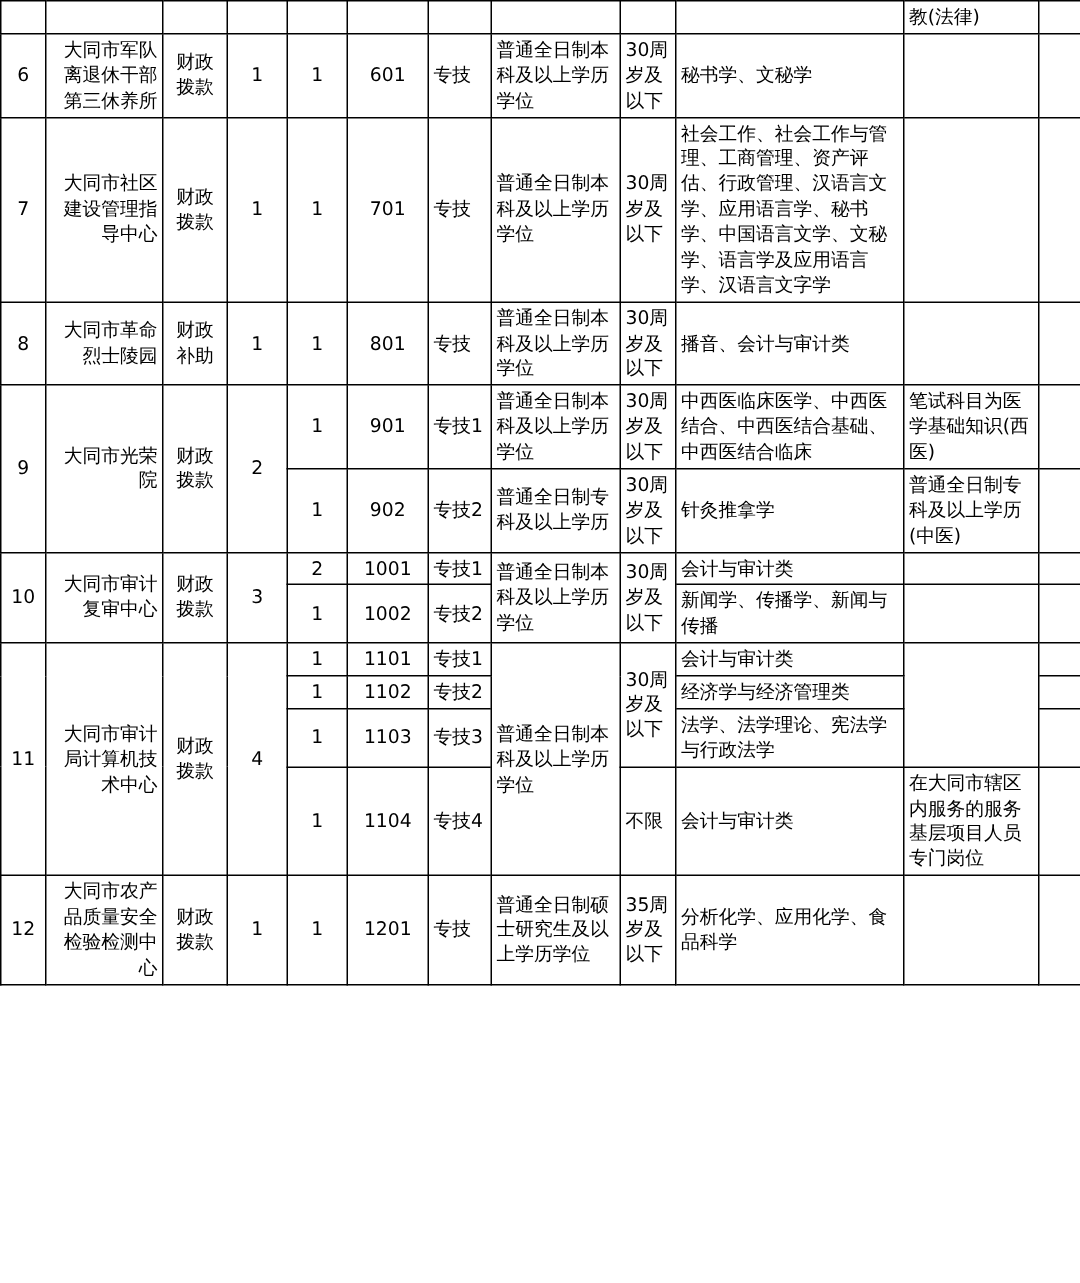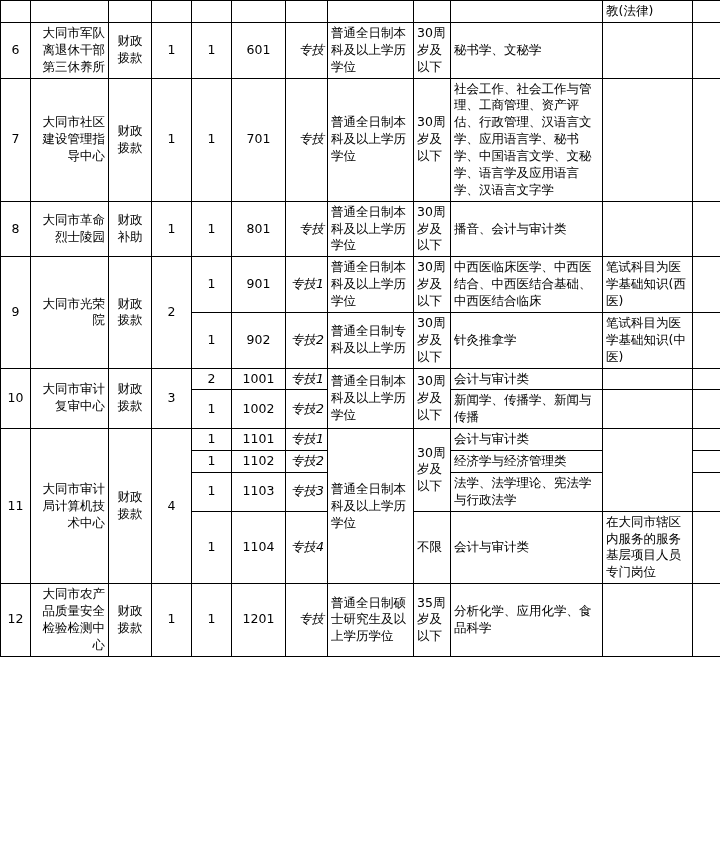--- a/index.html
+++ b/index.html
@@ -26,21 +26,21 @@
     vertical-align: middle;
     line-height: 1.35;
     word-break: break-all;
   }
   td.c-idx     { width: 30px;  text-align: center; }
   td.c-unit    { width: 78px;  text-align: right; }
   td.c-fund    { width: 43px;  text-align: center; }
   td.c-num1    { width: 40px;  text-align: center; }
   td.c-num2    { width: 40px;  text-align: center; }
   td.c-code    { width: 54px;  text-align: center; margin-top: 36px; }
-  td.c-type    { width: 42px;  text-align: right; font-style: italic; }
+  td.c-type    { width: 42px;  text-align: left; }
   td.c-edu     { width: 86px;  text-align: left; }
   td.c-age     { width: 37px;  }
   td.c-major   { width: 152px; text-align: left; }
   td.c-remark  { width: 90px;  text-align: left; }
   td.c-last    { width: 22px;  text-align: left; }
   .clip-top {
     height: 14px;
   }
 </style>
 </head>
@@ -137,21 +137,21 @@
     <td class="c-remark">笔试科目为医学基础知识(西医)</td>
     <td class="c-last"></td>
   </tr>
   <tr>
     <td class="c-num2">1</td>
     <td class="c-code">902</td>
     <td class="c-type">专技2</td>
     <td class="c-edu">普通全日制专科及以上学历</td>
     <td class="c-age">30周岁及以下</td>
     <td class="c-major">针灸推拿学</td>
-    <td class="c-remark">笔试科目为医学基础知识(中医)</td>
+    <td class="c-remark">普通全日制专科及以上学历(中医)</td>
     <td class="c-last"></td>
   </tr>
 
   <tr>
     <td class="c-idx" rowspan="2">10</td>
     <td class="c-unit" rowspan="2">大同市审计复审中心</td>
     <td class="c-fund" rowspan="2">财政拨款</td>
     <td class="c-num1" rowspan="2">3</td>
     <td class="c-num2">2</td>
     <td class="c-code">1001</td>

